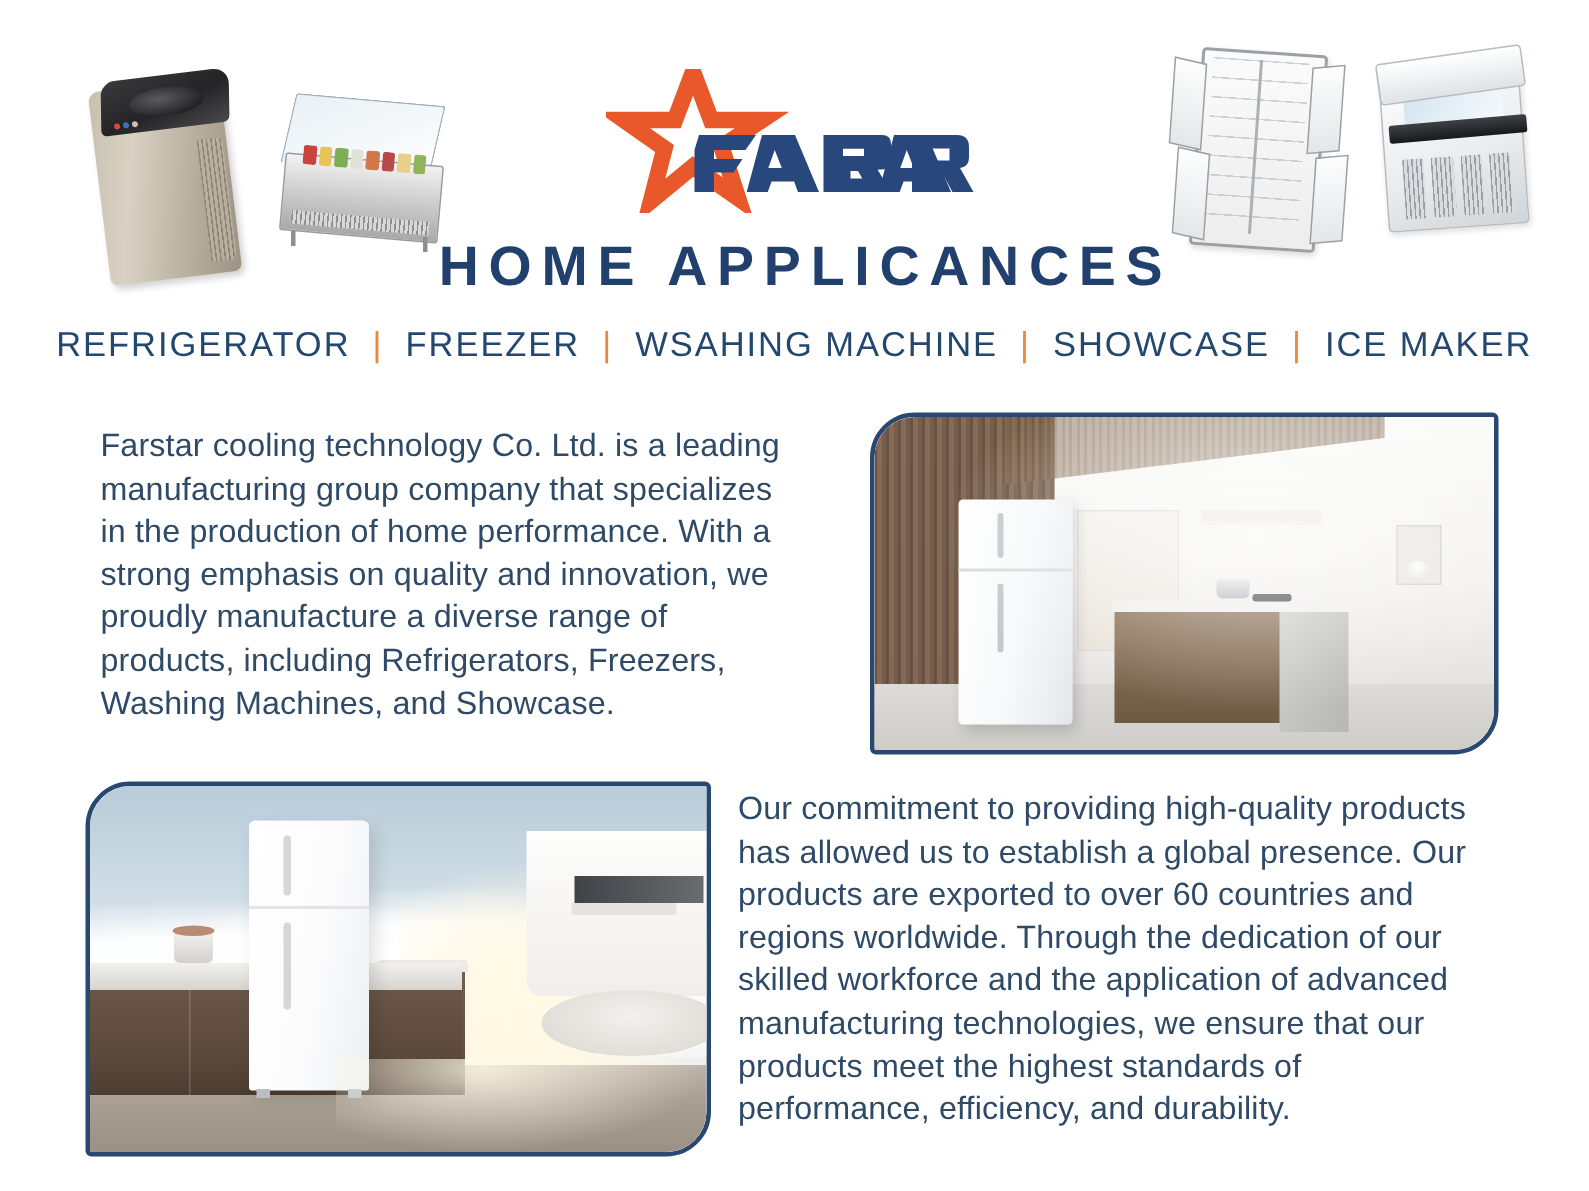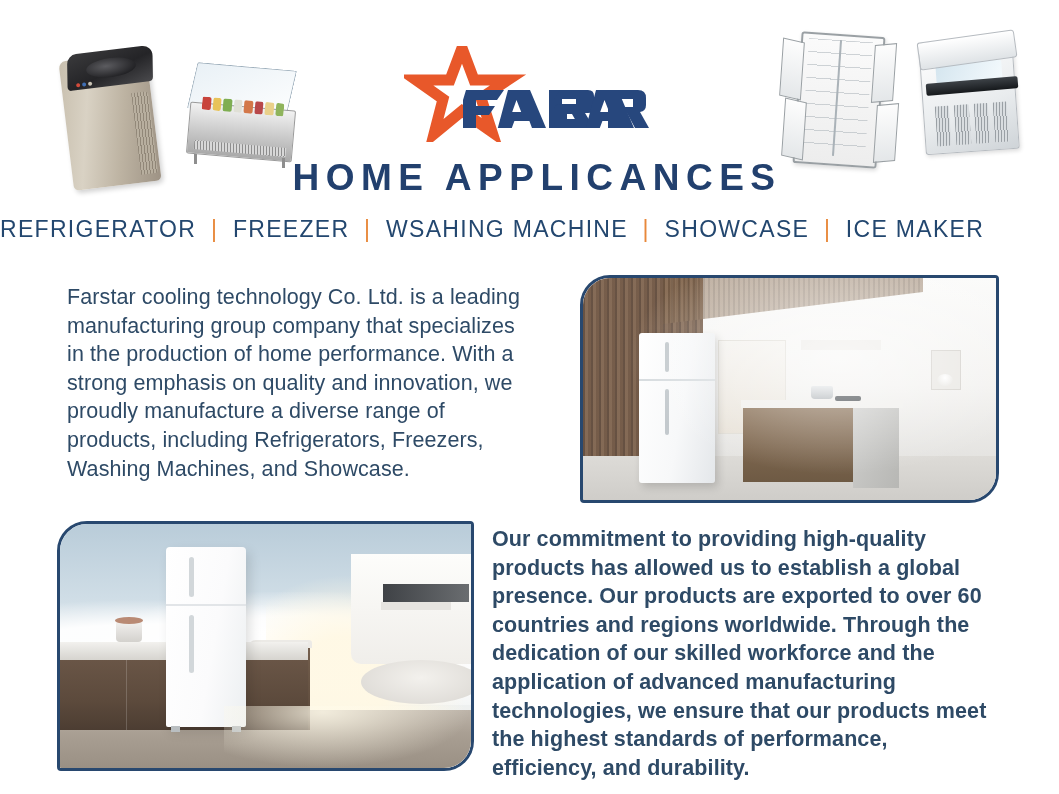--- a/index.html
+++ b/index.html
@@ -160,21 +160,21 @@
     font-size: 37px;
     font-weight: 700;
     letter-spacing: 6.5px;
     color: #22406e;
     text-shadow: 0 1px 0 rgba(255,255,255,.8);
     padding-left: 15px;
   }
   .subtitle {
     position: absolute;
     left: 0; right: 0; top: 216px;
-    text-align: left;
+    text-align: center;
     font-size: 23px;
     font-weight: 500;
     letter-spacing: 1.3px;
     color: #23476f;
     white-space: nowrap;
   }
   .subtitle .sep {
     color: #e8883a;
     font-weight: 400;
     margin: 0 7px;
@@ -182,21 +182,21 @@
 
   
   .para {
     position: absolute;
     font-size: 21.5px;
     line-height: 28.6px;
     color: #2e4a66;
     letter-spacing: .1px;
   }
   .para-left  { left: 67px; top: 283px; width: 462px; }
-  .para-right { left: 492px; top: 525px; width: 500px; font-weight: bold; }
+  .para-right { left: 492px; top: 525px; width: 500px; }
 
   
   .photo {
     position: absolute;
     border: 3px solid #28486f;
     overflow: hidden;
     box-sizing: border-box;
   }
   .photo-kitchen-top {
     left: 580px; top: 275px; width: 419px; height: 228px;

